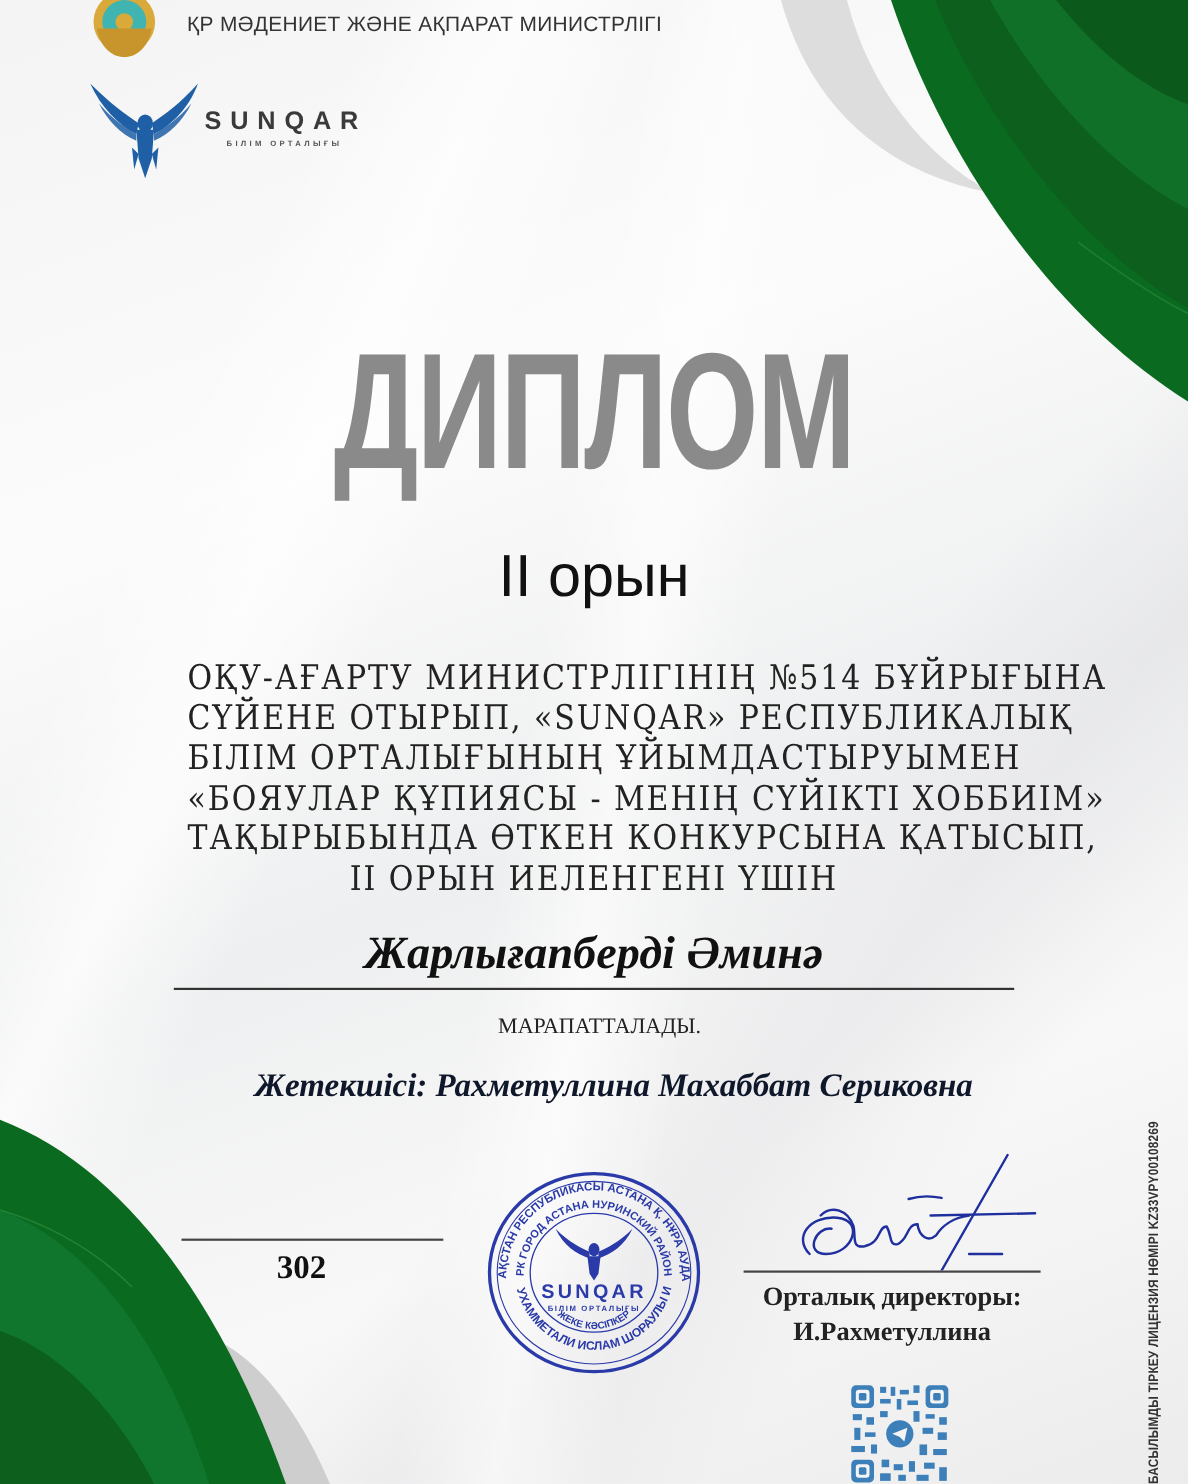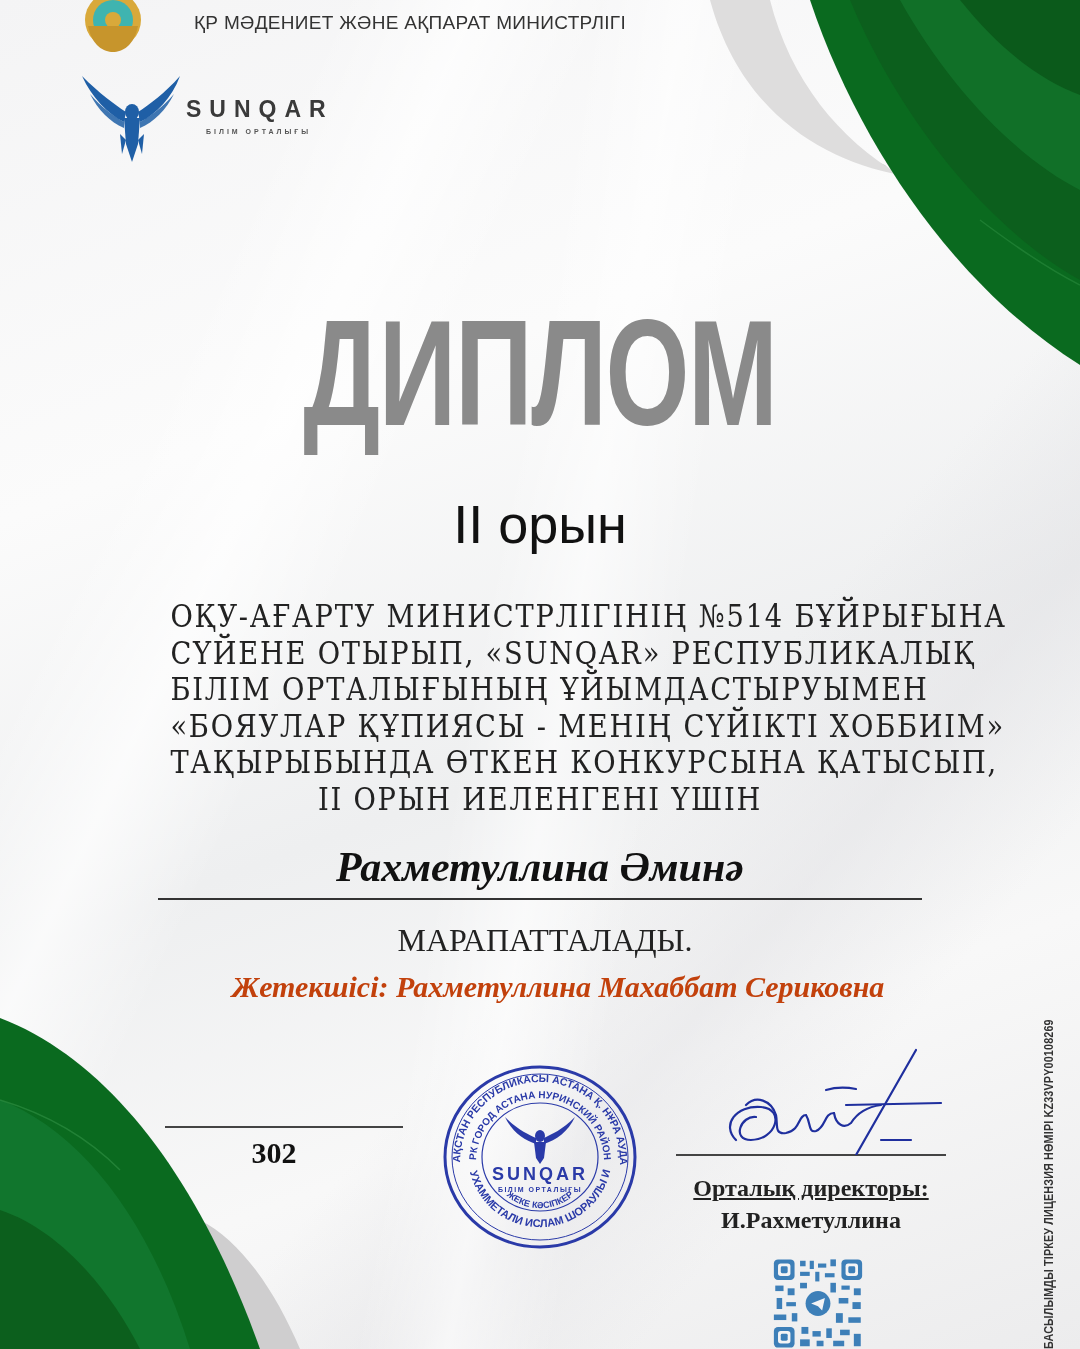--- a/index.html
+++ b/index.html
@@ -16,21 +16,21 @@
         linear-gradient(115deg, transparent 20%, rgba(255,255,255,0.7) 28%, transparent 36%),
         linear-gradient(100deg, transparent 45%, rgba(255,255,255,0.6) 52%, transparent 60%),
         linear-gradient(130deg, transparent 60%, rgba(225,225,228,0.5) 70%, transparent 80%);
     }
     
     .corner { position: absolute; pointer-events: none; }
     .corner-tr { right: 0; top: 0; width: 380px; height: 380px; overflow: hidden; }
     .corner-bl { left: 0; bottom: 0; width: 320px; height: 349px; overflow: hidden; }
 
     
-    .header { position: absolute; left: 80px; top: 0; display: flex; align-items: center; gap: 24px; }
+    .header { position: absolute; left: 80px; top: 0; display: flex; align-items: center; }
     .emblem { width: 66px; height: 56px; margin-top: -4px; }
     .header-text { margin-left: 24px; font-size: 19px; color: #333; letter-spacing: 0.3px; line-height: 31px; margin-top: -8px; }
 
     .logo { position: absolute; left: 80px; top: 74px; display: flex; align-items: center; }
     .logo-bird { width: 104px; height: 90px; }
     .logo-text { margin-left: 2px; margin-top: -8px; }
     .logo-name { font-size: 23px; font-weight: bold; letter-spacing: 8px; color: #3a3a3a; }
     .logo-sub { font-size: 7px; letter-spacing: 3px; color: #555; margin-top: 5px; margin-left: 20px; font-weight: bold; }
 
     .title {
@@ -52,43 +52,43 @@
     .body-text div { white-space: nowrap; transform: scaleX(0.88); }
 
     .name {
       position: absolute; left: 0; right: 0; top: 842px; text-align: center;
       font-family: "Liberation Serif", serif; font-style: italic; font-weight: bold;
       font-size: 42px; color: #111; line-height: 50px;
     }
     .name-line { position: absolute; left: 158px; width: 764px; top: 898px; height: 2px; background: #333; }
     .awarded {
       position: absolute; left: 0; right: 0; top: 922px; text-align: center;
-      font-family: "Liberation Serif", serif; font-size: 32px; color: #222; margin-left: 10px;
+      font-family: "Liberation Serif", serif; font-size: 20px; color: #222; margin-left: 10px;
     }
     .supervisor {
       position: absolute; left: 0; right: 0; top: 970px; text-align: center;
       font-family: "Liberation Serif", serif; font-style: italic; font-weight: bold;
-      font-size: 30px; color: #c2410c; padding-left: 36px;
+      font-size: 30px; color: #0f172a; padding-left: 36px;
     }
 
     .reg { position: absolute; left: 165px; top: 1118px; width: 238px; text-align: center; }
     .reg-label { font-family: "Liberation Serif", serif; font-weight: bold; font-size: 27px; color: #111; }
     .reg-line { height: 2px; background: #444; margin-top: 8px; }
     .reg-num { font-family: "Liberation Serif", serif; font-weight: bold; font-size: 30px; color: #111; margin-top: 8px; margin-left: -20px; }
 
     .stamp { position: absolute; left: 440px; top: 1062px; width: 200px; height: 190px; }
 
     .sign { position: absolute; left: 676px; top: 1045px; width: 270px; }
     .signature { width: 230px; height: 110px; margin-left: 40px; }
     .sign-line { height: 2px; background: #444; margin-top: -5px; }
     .sign-role, .sign-name {
       font-family: "Liberation Serif", serif; font-weight: bold; font-size: 24px; color: #222;
       text-align: center; line-height: 32px;
     }
-    .sign-role { margin-top: 16px; text-decoration: underline; }
+    .sign-role { margin-top: 6px; }
 
     .qr { position: absolute; left: 752px; top: 1258px; width: 132px; height: 91px; overflow: hidden; }
 
     .license {
       position: absolute; left: 1040px; top: 1349px; transform-origin: left top;
       transform: rotate(-90deg); white-space: nowrap;
       font-family: "Liberation Sans", sans-serif; font-weight: bold; font-size: 12.5px; color: #333;
       letter-spacing: 0.2px; width: 340px; height: 18px; line-height: 18px;
       transform: rotate(-90deg) scaleX(0.86);
     }
@@ -158,21 +158,21 @@
 
 <div class="body-text">
   <div>ОҚУ-АҒАРТУ МИНИСТРЛІГІНІҢ №514 БҰЙРЫҒЫНА</div>
   <div>СҮЙЕНЕ ОТЫРЫП, «SUNQAR» РЕСПУБЛИКАЛЫҚ</div>
   <div>БІЛІМ ОРТАЛЫҒЫНЫҢ ҰЙЫМДАСТЫРУЫМЕН</div>
   <div>«БОЯУЛАР ҚҰПИЯСЫ - МЕНІҢ СҮЙІКТІ ХОББИІМ»</div>
   <div>ТАҚЫРЫБЫНДА ӨТКЕН КОНКУРСЫНА ҚАТЫСЫП,</div>
   <div>II ОРЫН ИЕЛЕНГЕНІ ҮШІН</div>
 </div>
 
-<div class="name">Рахметуллина Әминә</div>
+<div class="name">Жарлығапберді Әминә</div>
 <div class="name-line"></div>
 <div class="awarded">МАРАПАТТАЛАДЫ.</div>
 <div class="supervisor">Жетекшісі: Рахметуллина Махаббат Сериковна</div>
 
 <div class="reg">
   <div class="reg-line"></div>
   <div class="reg-num">302</div>
 </div>
 
 <svg class="stamp" viewBox="0 0 200 190">

